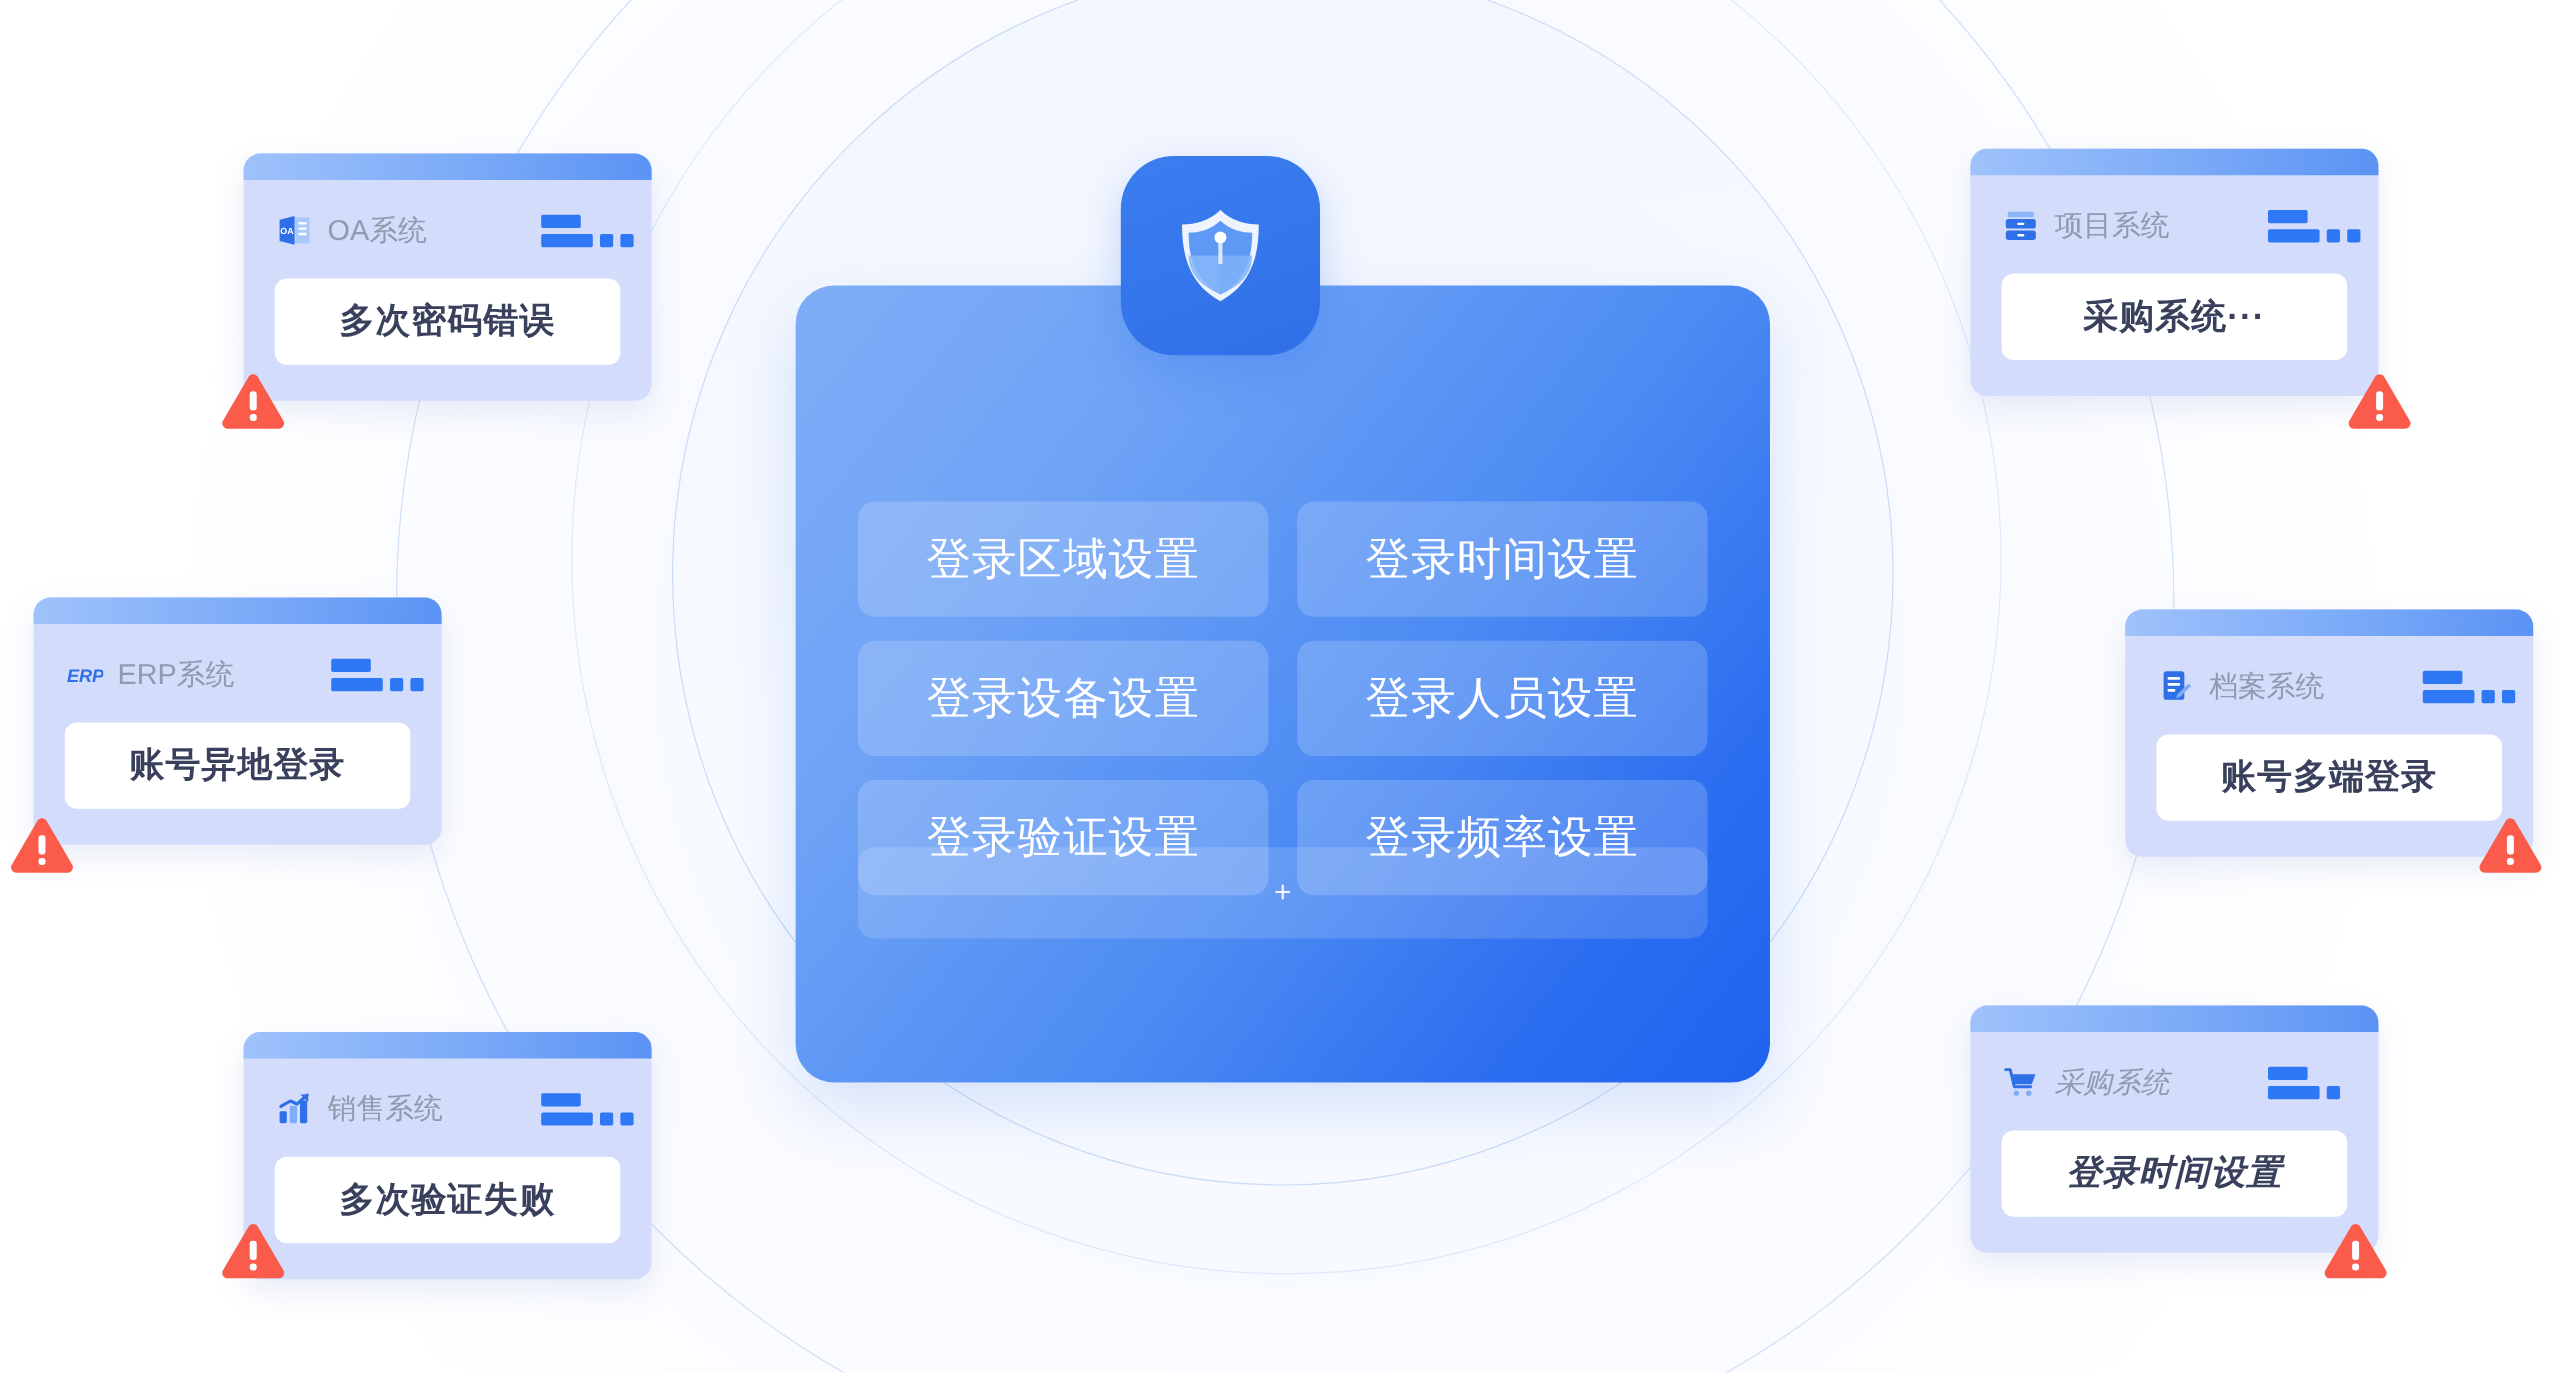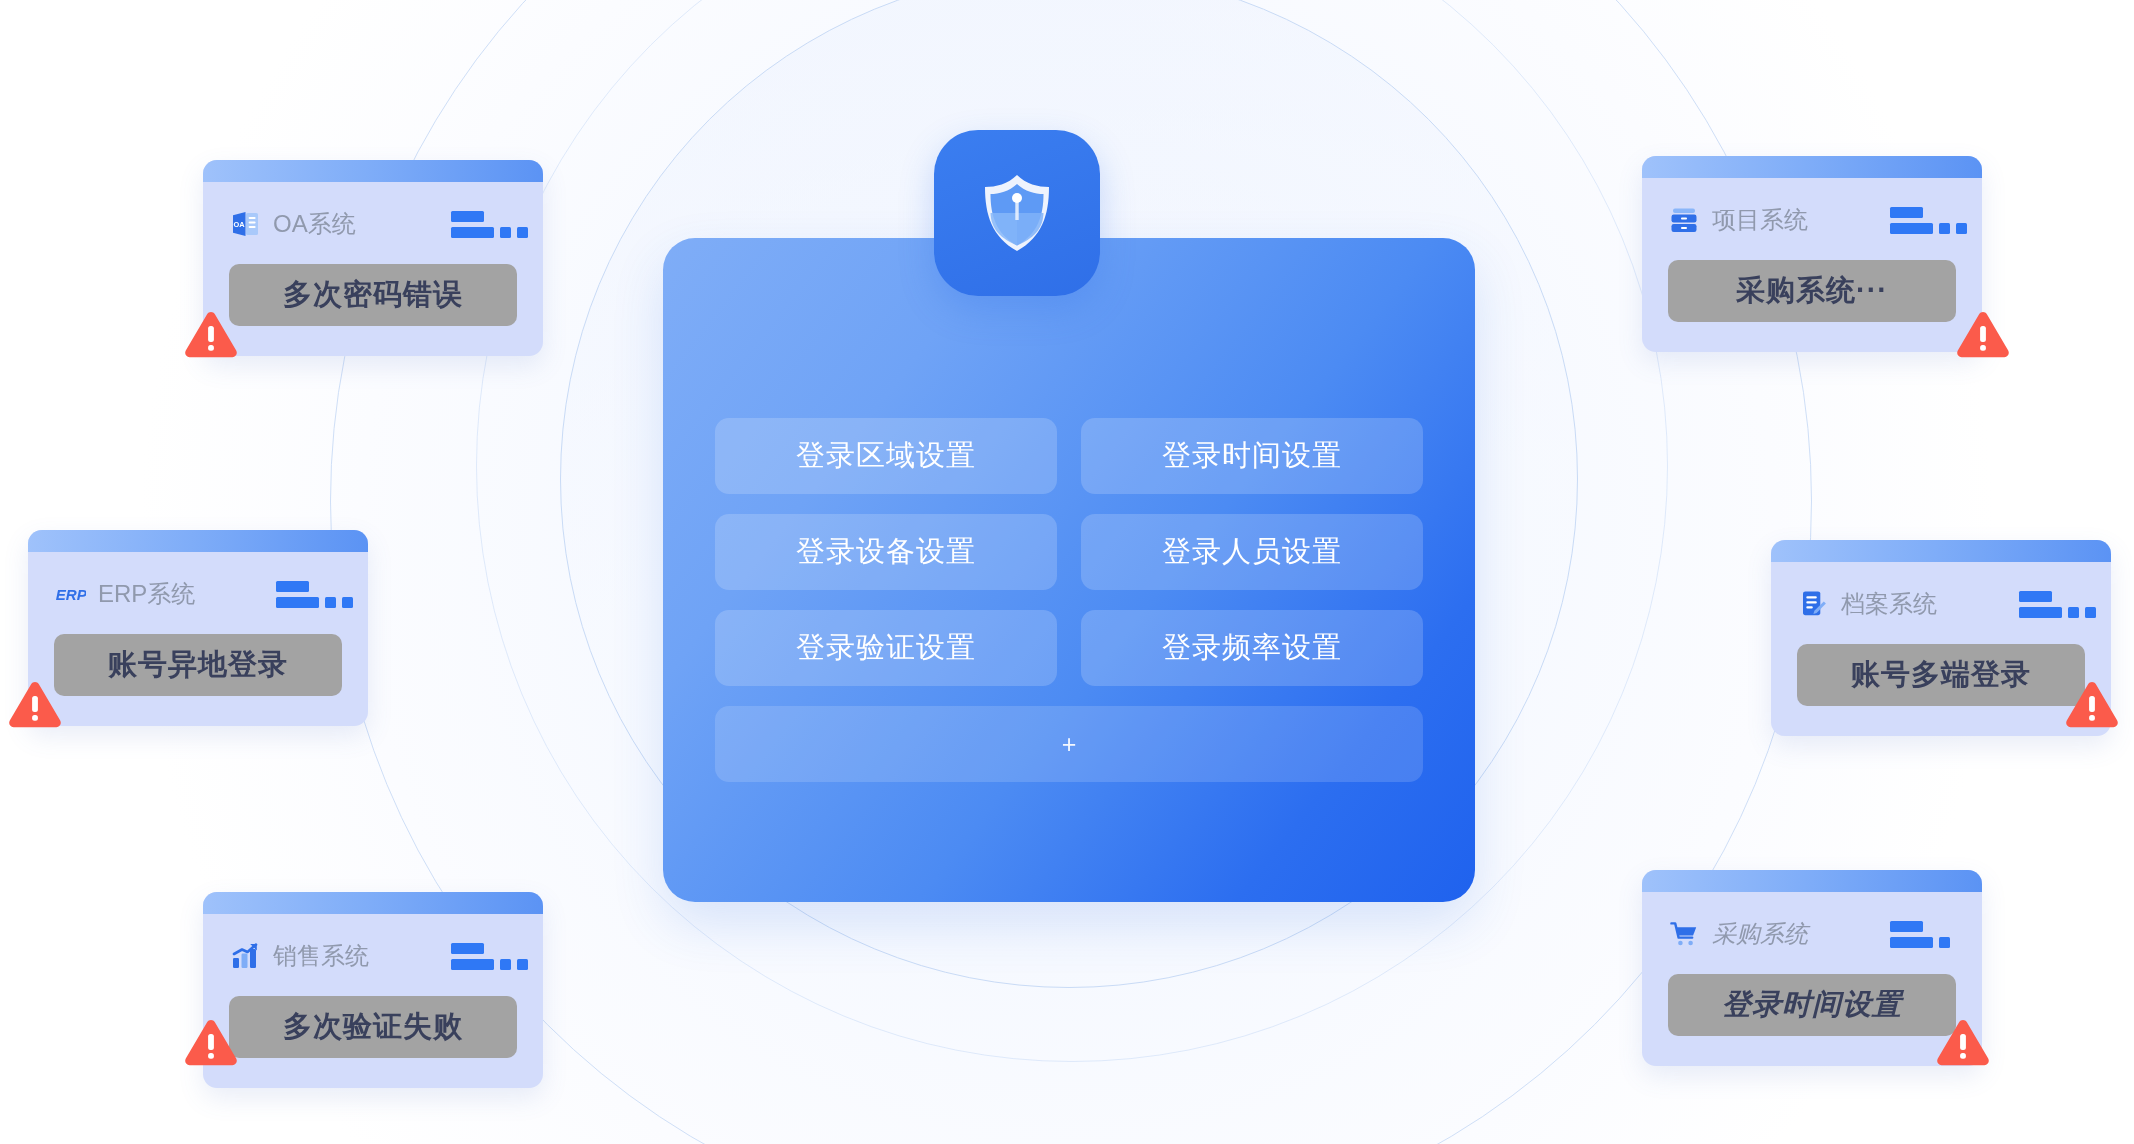--- a/index.html
+++ b/index.html
@@ -111,25 +111,25 @@
   .rule-grid {
     position: absolute;
     left: 52px;
     top: 180px;
     width: 708px;
     display: grid;
     grid-template-columns: 1fr 1fr;
     grid-gap: 20px 24px;
   }
   .rule-item {
-    height: 76px;
+    height: 96px;
     border-radius: 14px;
     background: rgba(255,255,255,0.18);
     color: #ffffff;
-    font-size: 29px;
+    font-size: 37px;
     letter-spacing: 1px;
     display: flex;
     align-items: center;
     justify-content: center;
     cursor: pointer;
   }
   .rule-add {
     position: absolute;
     left: 52px;
     top: 468px;
@@ -147,21 +147,20 @@
 
   
   .sys-card {
     position: absolute;
     width: 340px;
     border-radius: 14px;
     background: #d3dcfb;
     box-shadow: 0 10px 26px rgba(86,116,190,0.13);
     z-index: 5;
     overflow: visible;
-    margin-top: 32px;
   }
   .card-bar {
     height: 22px;
     border-radius: 14px 14px 0 0;
     background: linear-gradient(93deg, #9fc2fb 0%, #7fadf8 48%, #5b93f4 100%);
   }
   .card-body {
     padding: 26px 26px 30px 26px;
   }
   .card-head {
@@ -195,23 +194,23 @@
   .deco-top {
     width: 33px; height: 11px;
     background: #2f78f5; border-radius: 1.5px;
   }
   .deco-row { display: flex; align-items: center; gap: 6px; }
   .deco-long { width: 43px; height: 11px; background: #2f78f5; border-radius: 1.5px; }
   .deco-sq { width: 11px; height: 11px; background: #2f78f5; border-radius: 1.5px; }
 
   .card-alert {
     margin-top: 24px;
-    height: 62px;
+    height: 72px;
     border-radius: 10px;
-    background: #a3a3a3;
+    background: #ffffff;
     display: flex;
     align-items: center;
     justify-content: center;
     color: #39405c;
     font-size: 29px;
     font-weight: bold;
     letter-spacing: 1px;
   }
 
   .warn {

